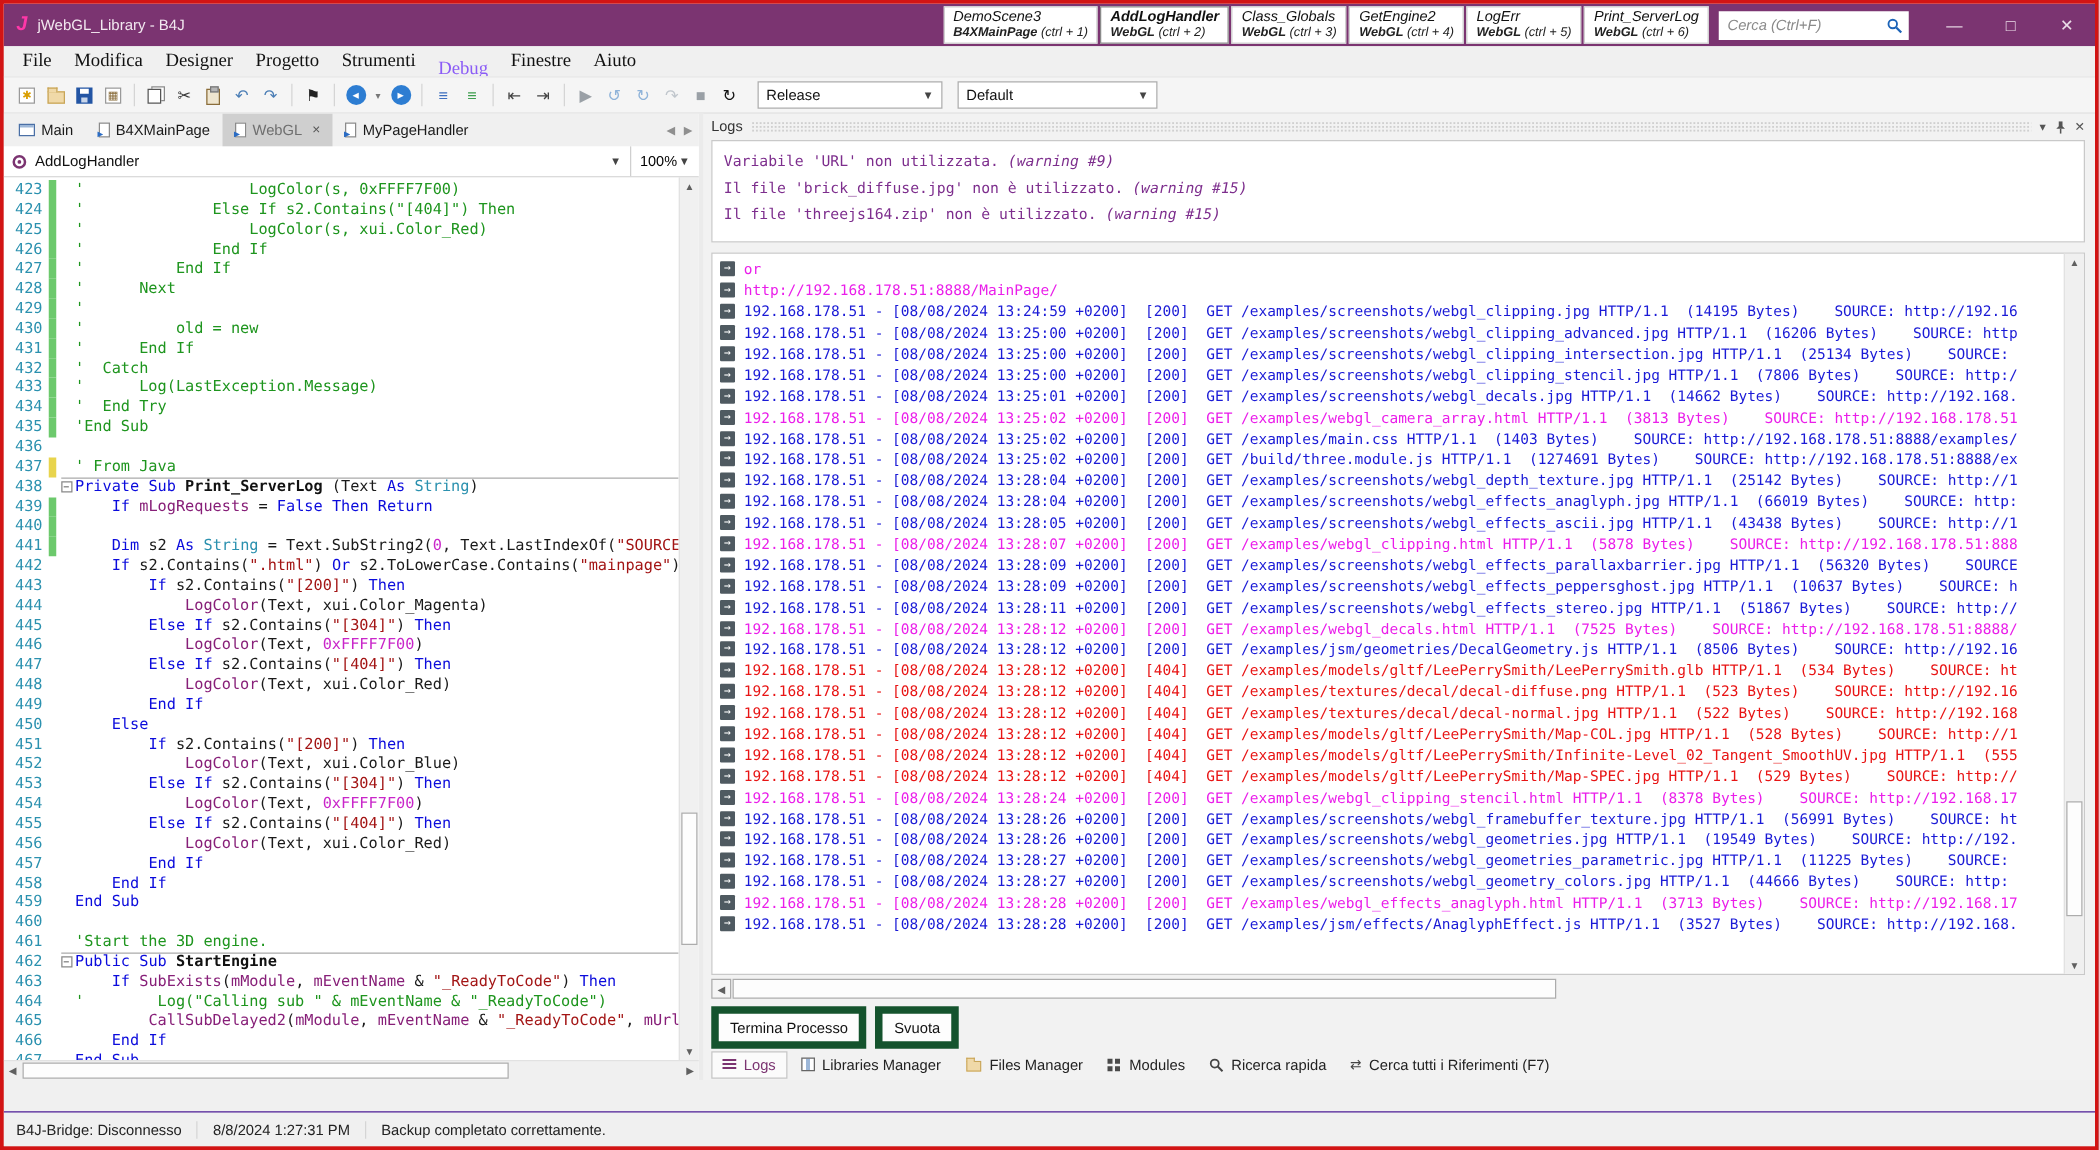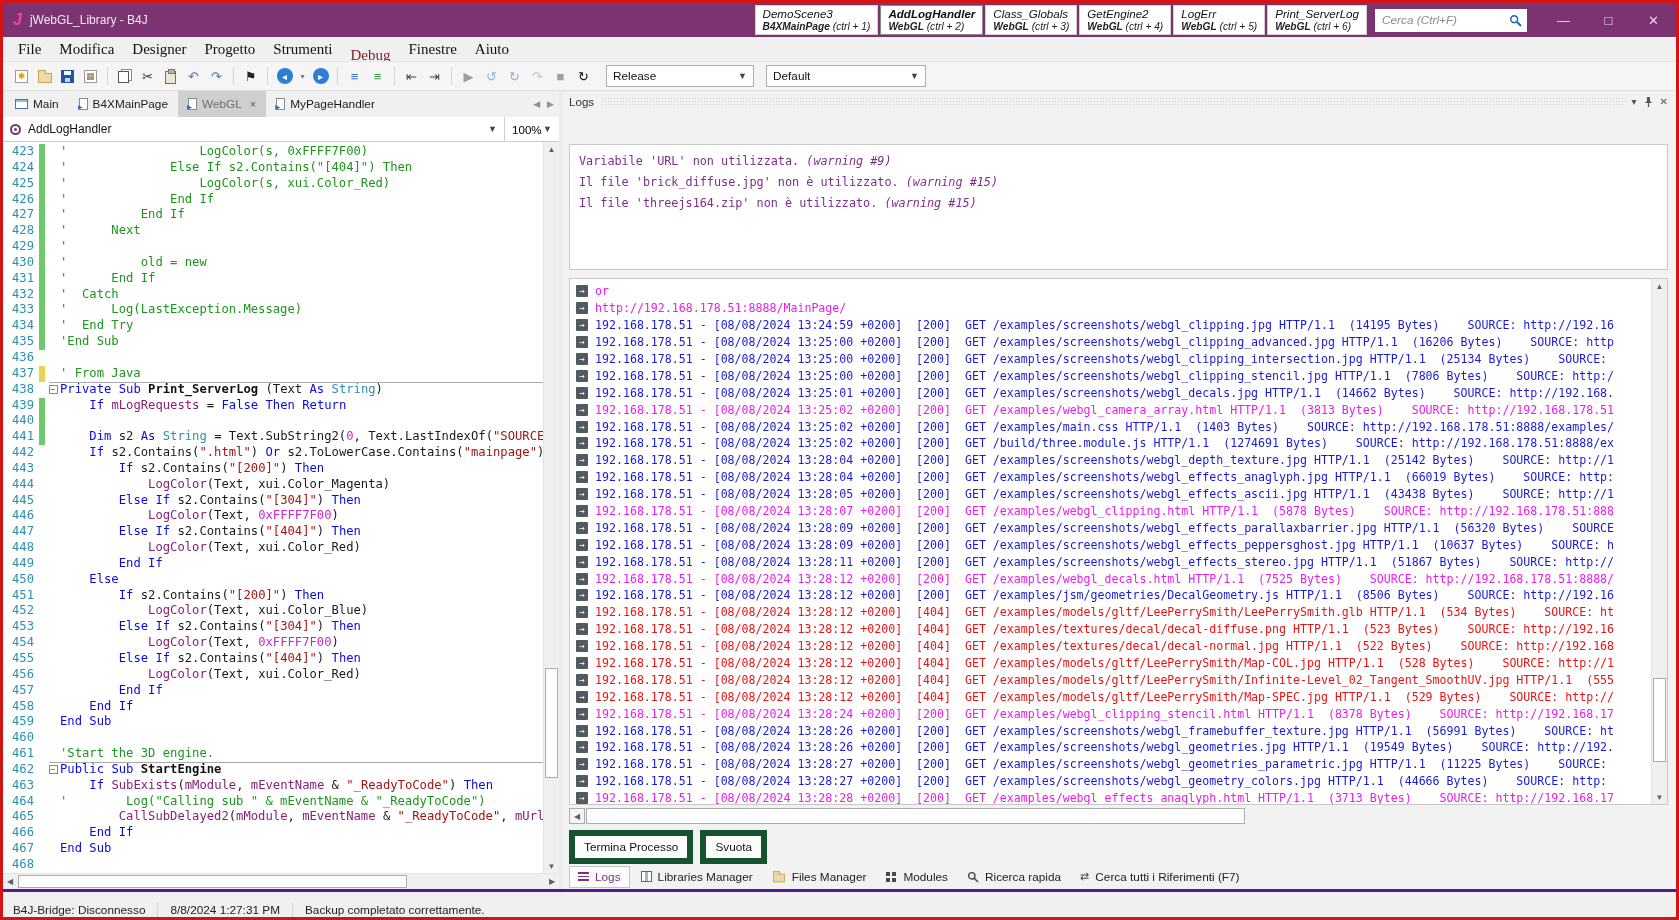--- a/index.html
+++ b/index.html
@@ -19,21 +19,21 @@
   .qtab .t2 b{font-weight:bold;}
   .searchbox{width:152px;height:23px;background:#FFF;display:flex;align-items:center;padding:0 5px;margin-left:8px;}
   .searchbox input{border:none;outline:none;flex:1;font-size:11.8px;background:transparent;color:#333;
     font-family:"Liberation Sans",sans-serif;min-width:0;}
   .searchbox input::placeholder{font-style:italic;color:#8A8A8A;}
   .wincontrols{display:flex;height:100%;margin-left:14px;}
   .wbtn{width:45px;height:100%;display:flex;align-items:center;justify-content:center;color:#EADBE7;font-size:13px;}
   
   .menubar{height:24px;display:flex;align-items:center;background:#F0F0F0;padding-left:6px;flex:none;}
   .mitem{padding:3px 9px;font-size:15px;color:#111;font-family:Liberation Serif, serif;}
-  .mitem.disabled{color:#7f1d1d;margin-top:12px;}
+  .mitem.disabled{color:#8b5cf6;margin-top:12px;}
   
   .toolbar{height:30px;display:flex;align-items:center;background:#F5F5F5;border-top:1px solid #E6E6E6;
     border-bottom:1px solid #DDD;padding-left:8px;gap:2px;flex:none;}
   .tsep{width:1px;height:18px;background:#D5D5D5;margin:0 4px;flex:none;}
   .tbtn{width:21px;height:21px;display:flex;align-items:center;justify-content:center;font-size:13px;flex:none;}
   .tbtn.small{width:11px;font-size:8px;}
   .boxic{width:13px;height:13px;border:1px solid #9A9A9A;background:#FFF;display:flex;align-items:center;
     justify-content:center;font-size:9px;}
   .ic-save{width:13px;height:13px;background:#2355A4;position:relative;}
   .ic-save::before{content:"";position:absolute;left:3px;top:1px;right:3px;height:4px;background:#FFF;}
@@ -101,22 +101,22 @@
   .hscroll{height:16px;background:#F0F0F0;border-top:1px solid #E2E2E2;position:relative;flex:none;}
   .harr{position:absolute;top:0;bottom:0;width:14px;display:flex;align-items:center;justify-content:center;
     color:#606060;font-size:8px;}
   .harr.rt{right:0;}
   .hthumb{position:absolute;top:1px;bottom:1px;background:#FDFDFD;border:1px solid #ACACAC;}
   
   .right{flex:1;display:flex;flex-direction:column;background:#F2F2F2;padding:0 8px 0 6px;min-width:0;}
   .lheader{height:21px;display:flex;align-items:center;gap:7px;font-size:11.6px;color:#333;flex:none;}
   .hatch{flex:1;height:9px;background-image:radial-gradient(#CFCFCF 0.8px,transparent 0.8px);background-size:3px 3px;}
   .hico{color:#555;font-size:10px;display:flex;align-items:center;}
-  .warnbox{height:126px;background:#FFF;border:1px solid #C9C9C9;padding:6px 9px;
-    font-family:"DejaVu Sans Mono",monospace;font-size:11.8px;color:#7D2E8D;line-height:21px;overflow:hidden;flex:none;margin-top:32px;}
+  .warnbox{height:82px;background:#FFF;border:1px solid #C9C9C9;padding:6px 9px;
+    font-family:"DejaVu Sans Mono",monospace;font-size:11.8px;color:#7D2E8D;line-height:21px;overflow:hidden;flex:none;}
   .wnote{font-style:italic;}
   .logboxwrap{flex:1;position:relative;min-height:0;margin-top:8px;}
   .logbox{position:absolute;inset:0;background:#FFF;border:1px solid #C9C9C9;overflow:hidden;padding:4px 20px 0 6px;}
   .le{height:16.9px;display:flex;align-items:center;font-family:"DejaVu Sans Mono",monospace;font-size:11.6px;
     white-space:pre;overflow:hidden;}
   .leicon{width:12px;height:12px;background:#4F5A61;color:#FFF;font-size:9px;line-height:12px;text-align:center;
     border-radius:1px;margin-right:7px;flex:none;}
   .le-blue{color:#1A1AD6;}
   .le-magenta{color:#EA1EEA;}
   .le-red{color:#E81414;}
@@ -128,22 +128,22 @@
   .btnrow{height:32px;display:flex;align-items:center;gap:7px;margin-top:6px;flex:none;}
   .btn{background:#FDFDFD;border:6px solid #14532d;padding:4px 9px;font-size:11.8px;color:#111;}
   .bottomtabs{height:25px;display:flex;align-items:center;gap:3px;margin-top:1px;font-size:11.8px;color:#222;flex:none;}
   .btab{display:flex;align-items:center;gap:6px;padding:3px 8px;}
   .btab.active{background:#FBFBFB;border:1px solid #C5C5C5;color:#7B3471;}
   .ic-logs{width:11px;height:10px;background:repeating-linear-gradient(#7B3471 0 1.5px,transparent 1.5px 3.5px);}
   .ic-lib{width:11px;height:11px;border:1px solid #666;background:linear-gradient(90deg,#FFF 0 3px,#9DB7D8 3px 6px,#FFF 6px);}
   .ic-modules{width:4px;height:4px;background:#4A4A4A;box-shadow:6px 0 #4A4A4A,0 6px #4A4A4A,6px 6px #4A4A4A;
     margin:0 7px 6px 1px;}
   
-  .statusbar{height:28px;background:#F0F0F0;border-top:3px solid #4c1d95;display:flex;align-items:flex-end;
-    padding-left:10px;font-size:11.8px;color:#222;gap:0;flex:none;}
+  .statusbar{height:28px;background:#F0F0F0;border-top:1px solid #4c1d95;display:flex;align-items:center;
+    padding-left:10px;font-size:11.8px;color:#222;gap:0;flex:none;margin-top:25px;}
   .ssep{width:1px;height:14px;background:#D5D5D5;margin:0 12px;}
 </style>
 </head>
 <body>
 
 <div class="window">
 
   <div class="titlebar">
     <span class="applogo">J</span>
     <span class="apptitle">jWebGL_Library - B4J</span>

